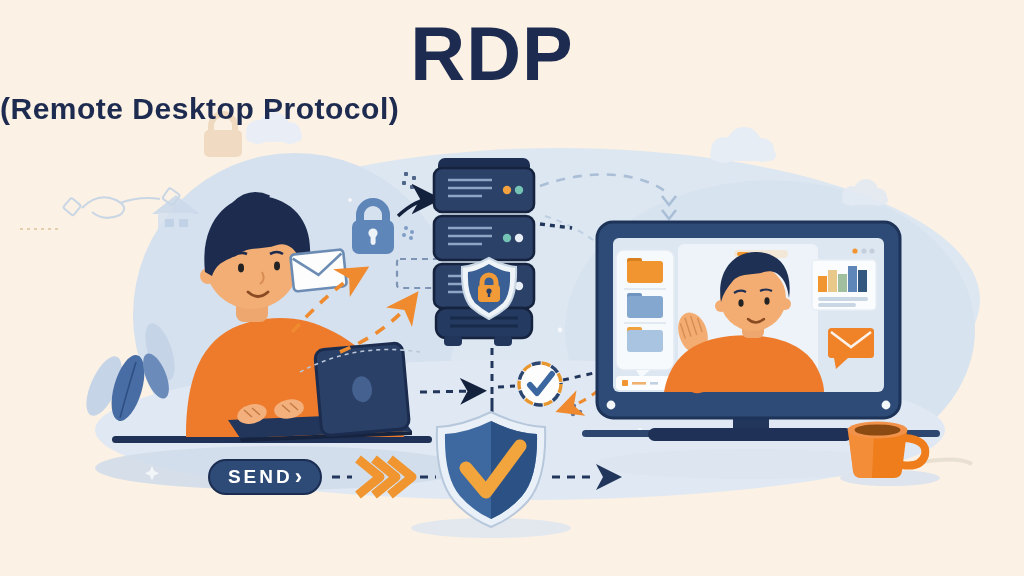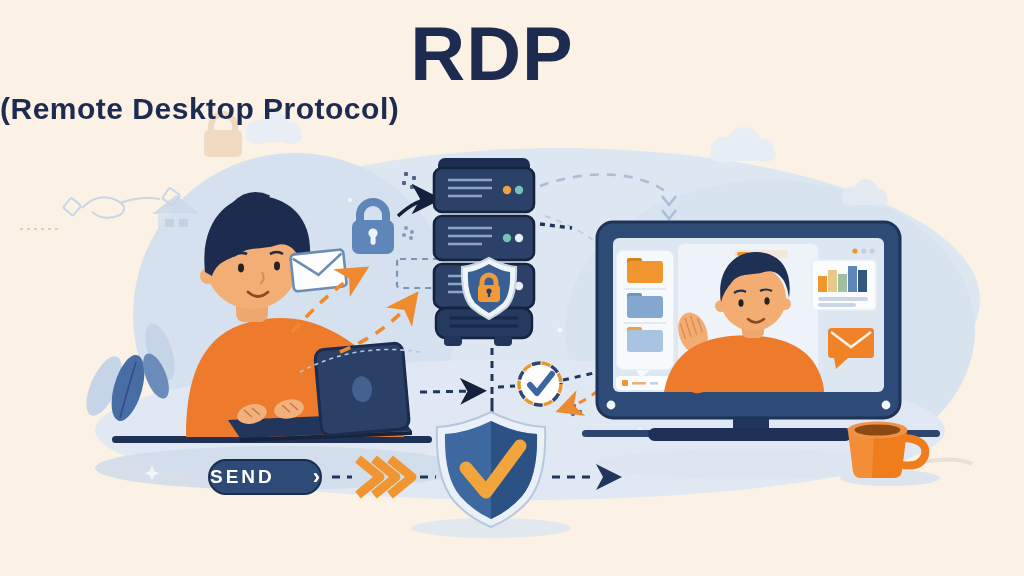--- a/index.html
+++ b/index.html
@@ -2,21 +2,21 @@
 <html><head>
 <meta charset="utf-8">
 <style>
   html,body{margin:0;padding:0;}
   body{font-family:"Liberation Sans",sans-serif;background:#fbf1e4;}
   .stage{position:relative;width:984px;height:576px;overflow:hidden;background:#fbf1e4;}
   .stage svg{position:absolute;left:0;top:0;}
   .overlay{position:absolute;color:#1e2b50;}
   .title{left:0;right:0;top:16px;text-align:center;font-size:76px;font-weight:800;letter-spacing:1px;line-height:1;}
   .subtitle{left:0;right:0;top:92px;text-align:left;font-size:30px;font-weight:700;letter-spacing:0.5px;}
-  .send-btn{left:208px;top:459px;width:114px;height:36px;display:flex;align-items:center;justify-content:space-between;
+  .send-btn{left:208px;top:459px;width:114px;height:36px;display:flex;align-items:center;justify-content:center;
     background:#2e4a76;border:2px solid #1b2e52;border-radius:20px;color:#fff;font-size:19px;font-weight:800;
     letter-spacing:3px;cursor:pointer;box-sizing:border-box;}
   .send-btn .chev{font-size:22px;letter-spacing:0;margin-left:2px;line-height:1;}
   .remote-label{left:632px;top:465px;font-size:21px;font-weight:800;letter-spacing:0.5px;color:#1f3156;}
 </style>
 </head>
 <body>
 
 <div class="stage">
 

